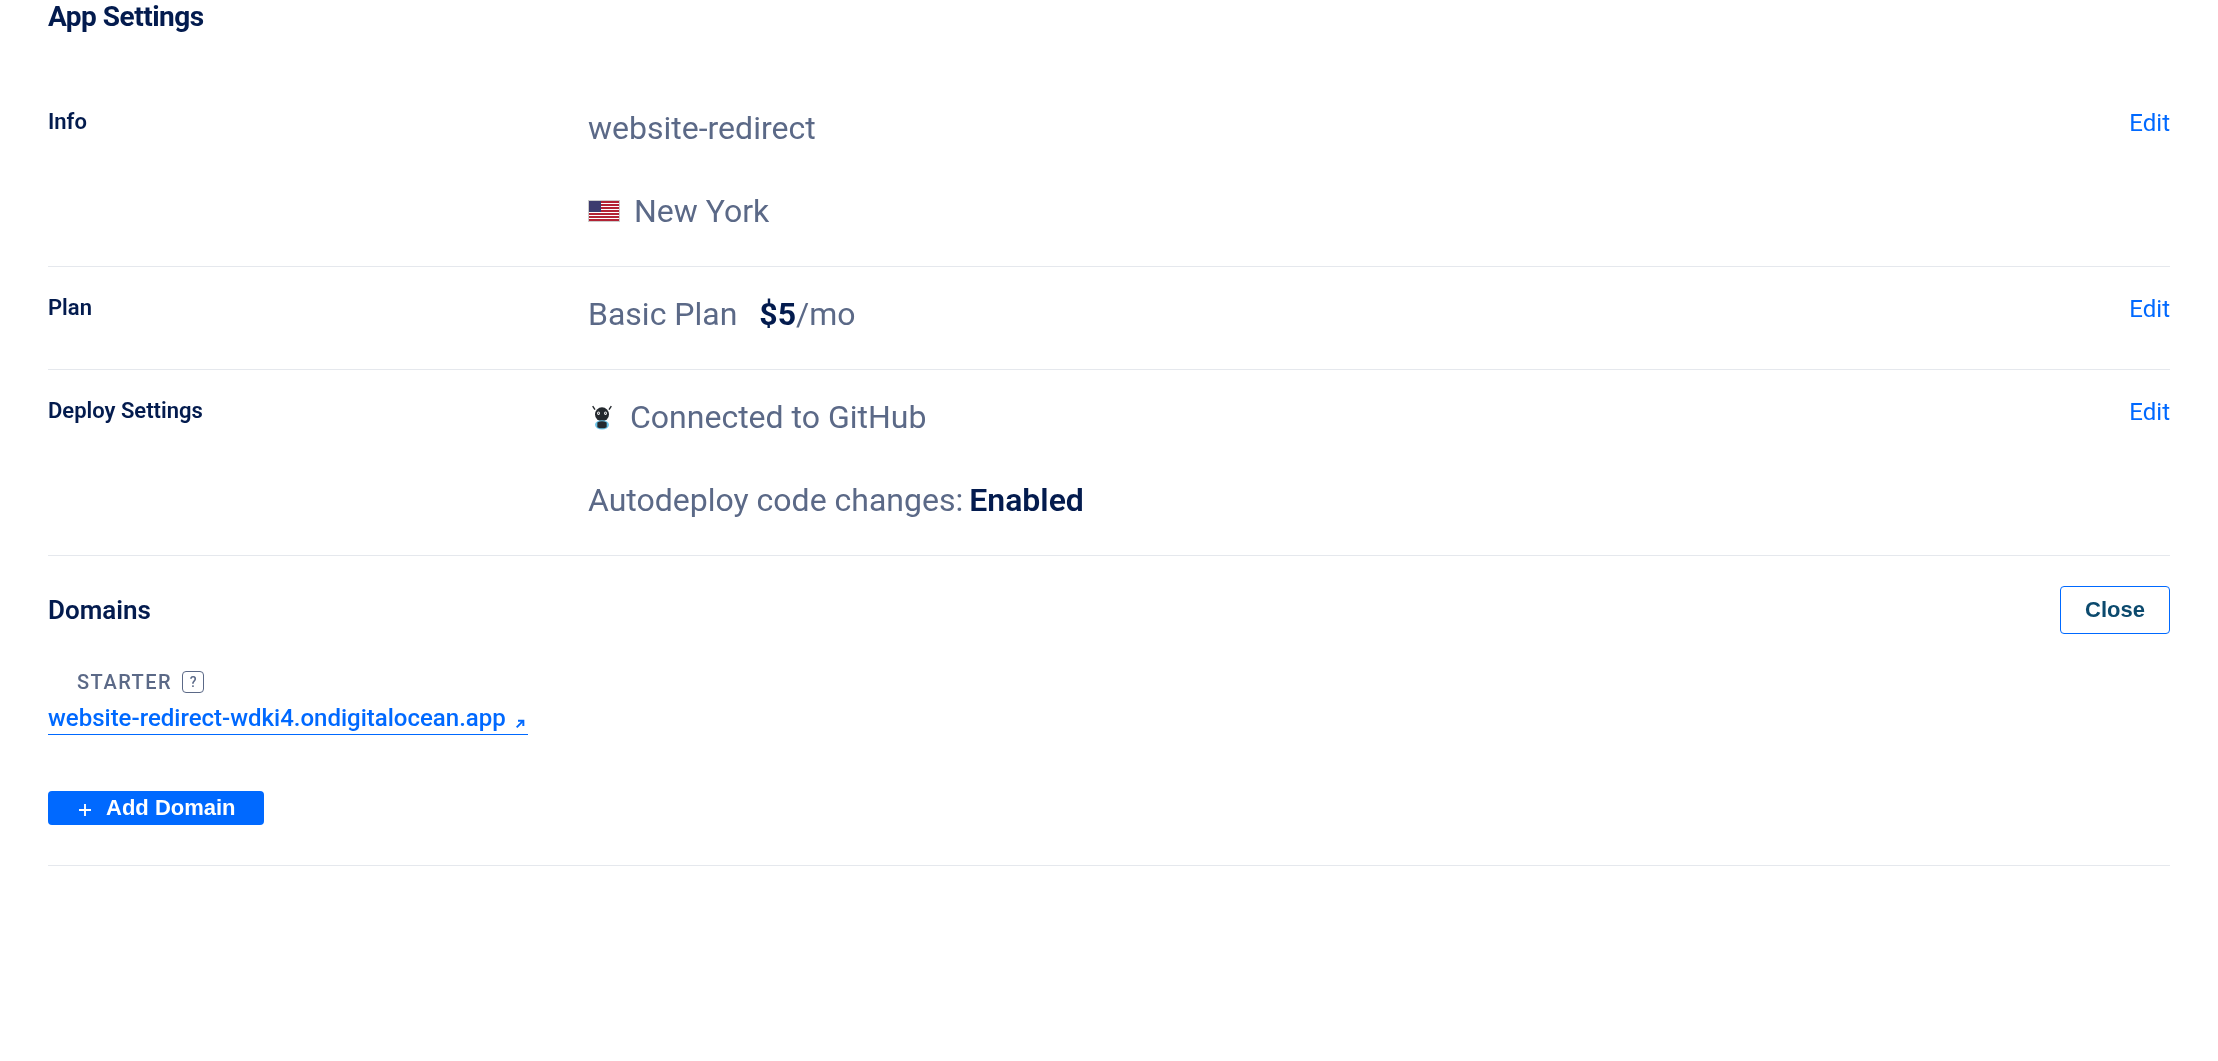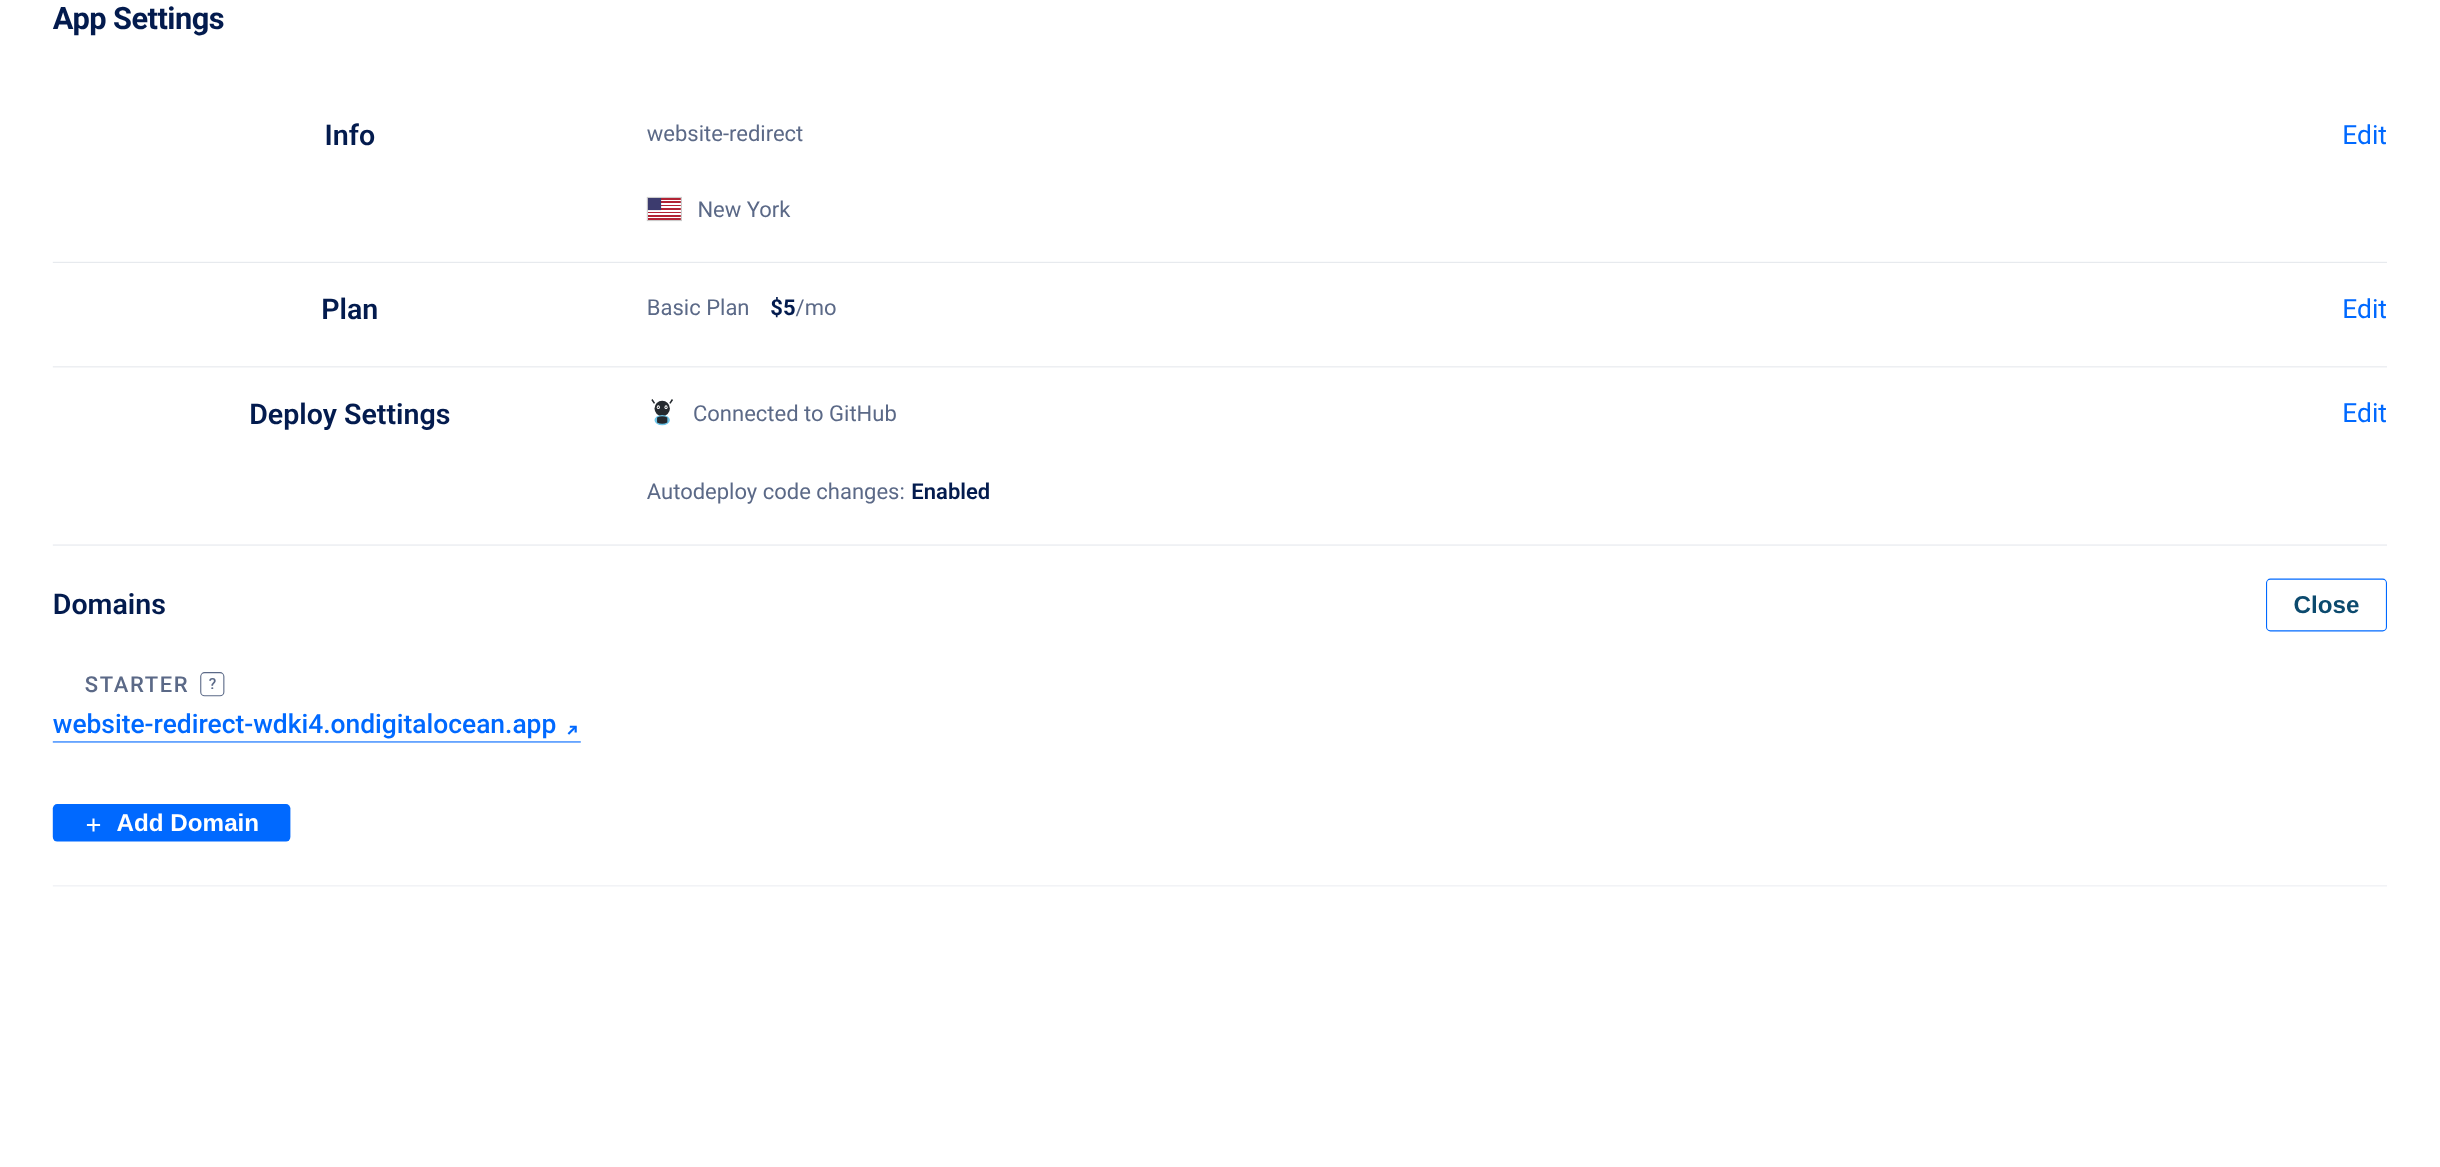--- a/index.html
+++ b/index.html
@@ -19,28 +19,27 @@
   }
   .section {
     display: flex;
     align-items: flex-start;
     border-bottom: 1px solid #e5e8ed;
     padding: 28px 0 36px 0;
   }
   .section-label {
     width: 540px;
     flex: 0 0 540px;
-    font-size: 26px;
-    font-weight: 600;
-    color: #031b4e;
-    text-align: center;
+    font-size: 22px;
+    font-weight: 600;
+    color: #031b4e;
   }
   .section-content {
     flex: 1 1 auto;
-    font-size: 20px;
+    font-size: 32px;
     color: #5b6987;
   }
   .section-action {
     flex: 0 0 auto;
     margin-left: auto;
   }
   .edit-link {
     color: #0069ff;
     font-size: 24px;
     font-weight: 400;

